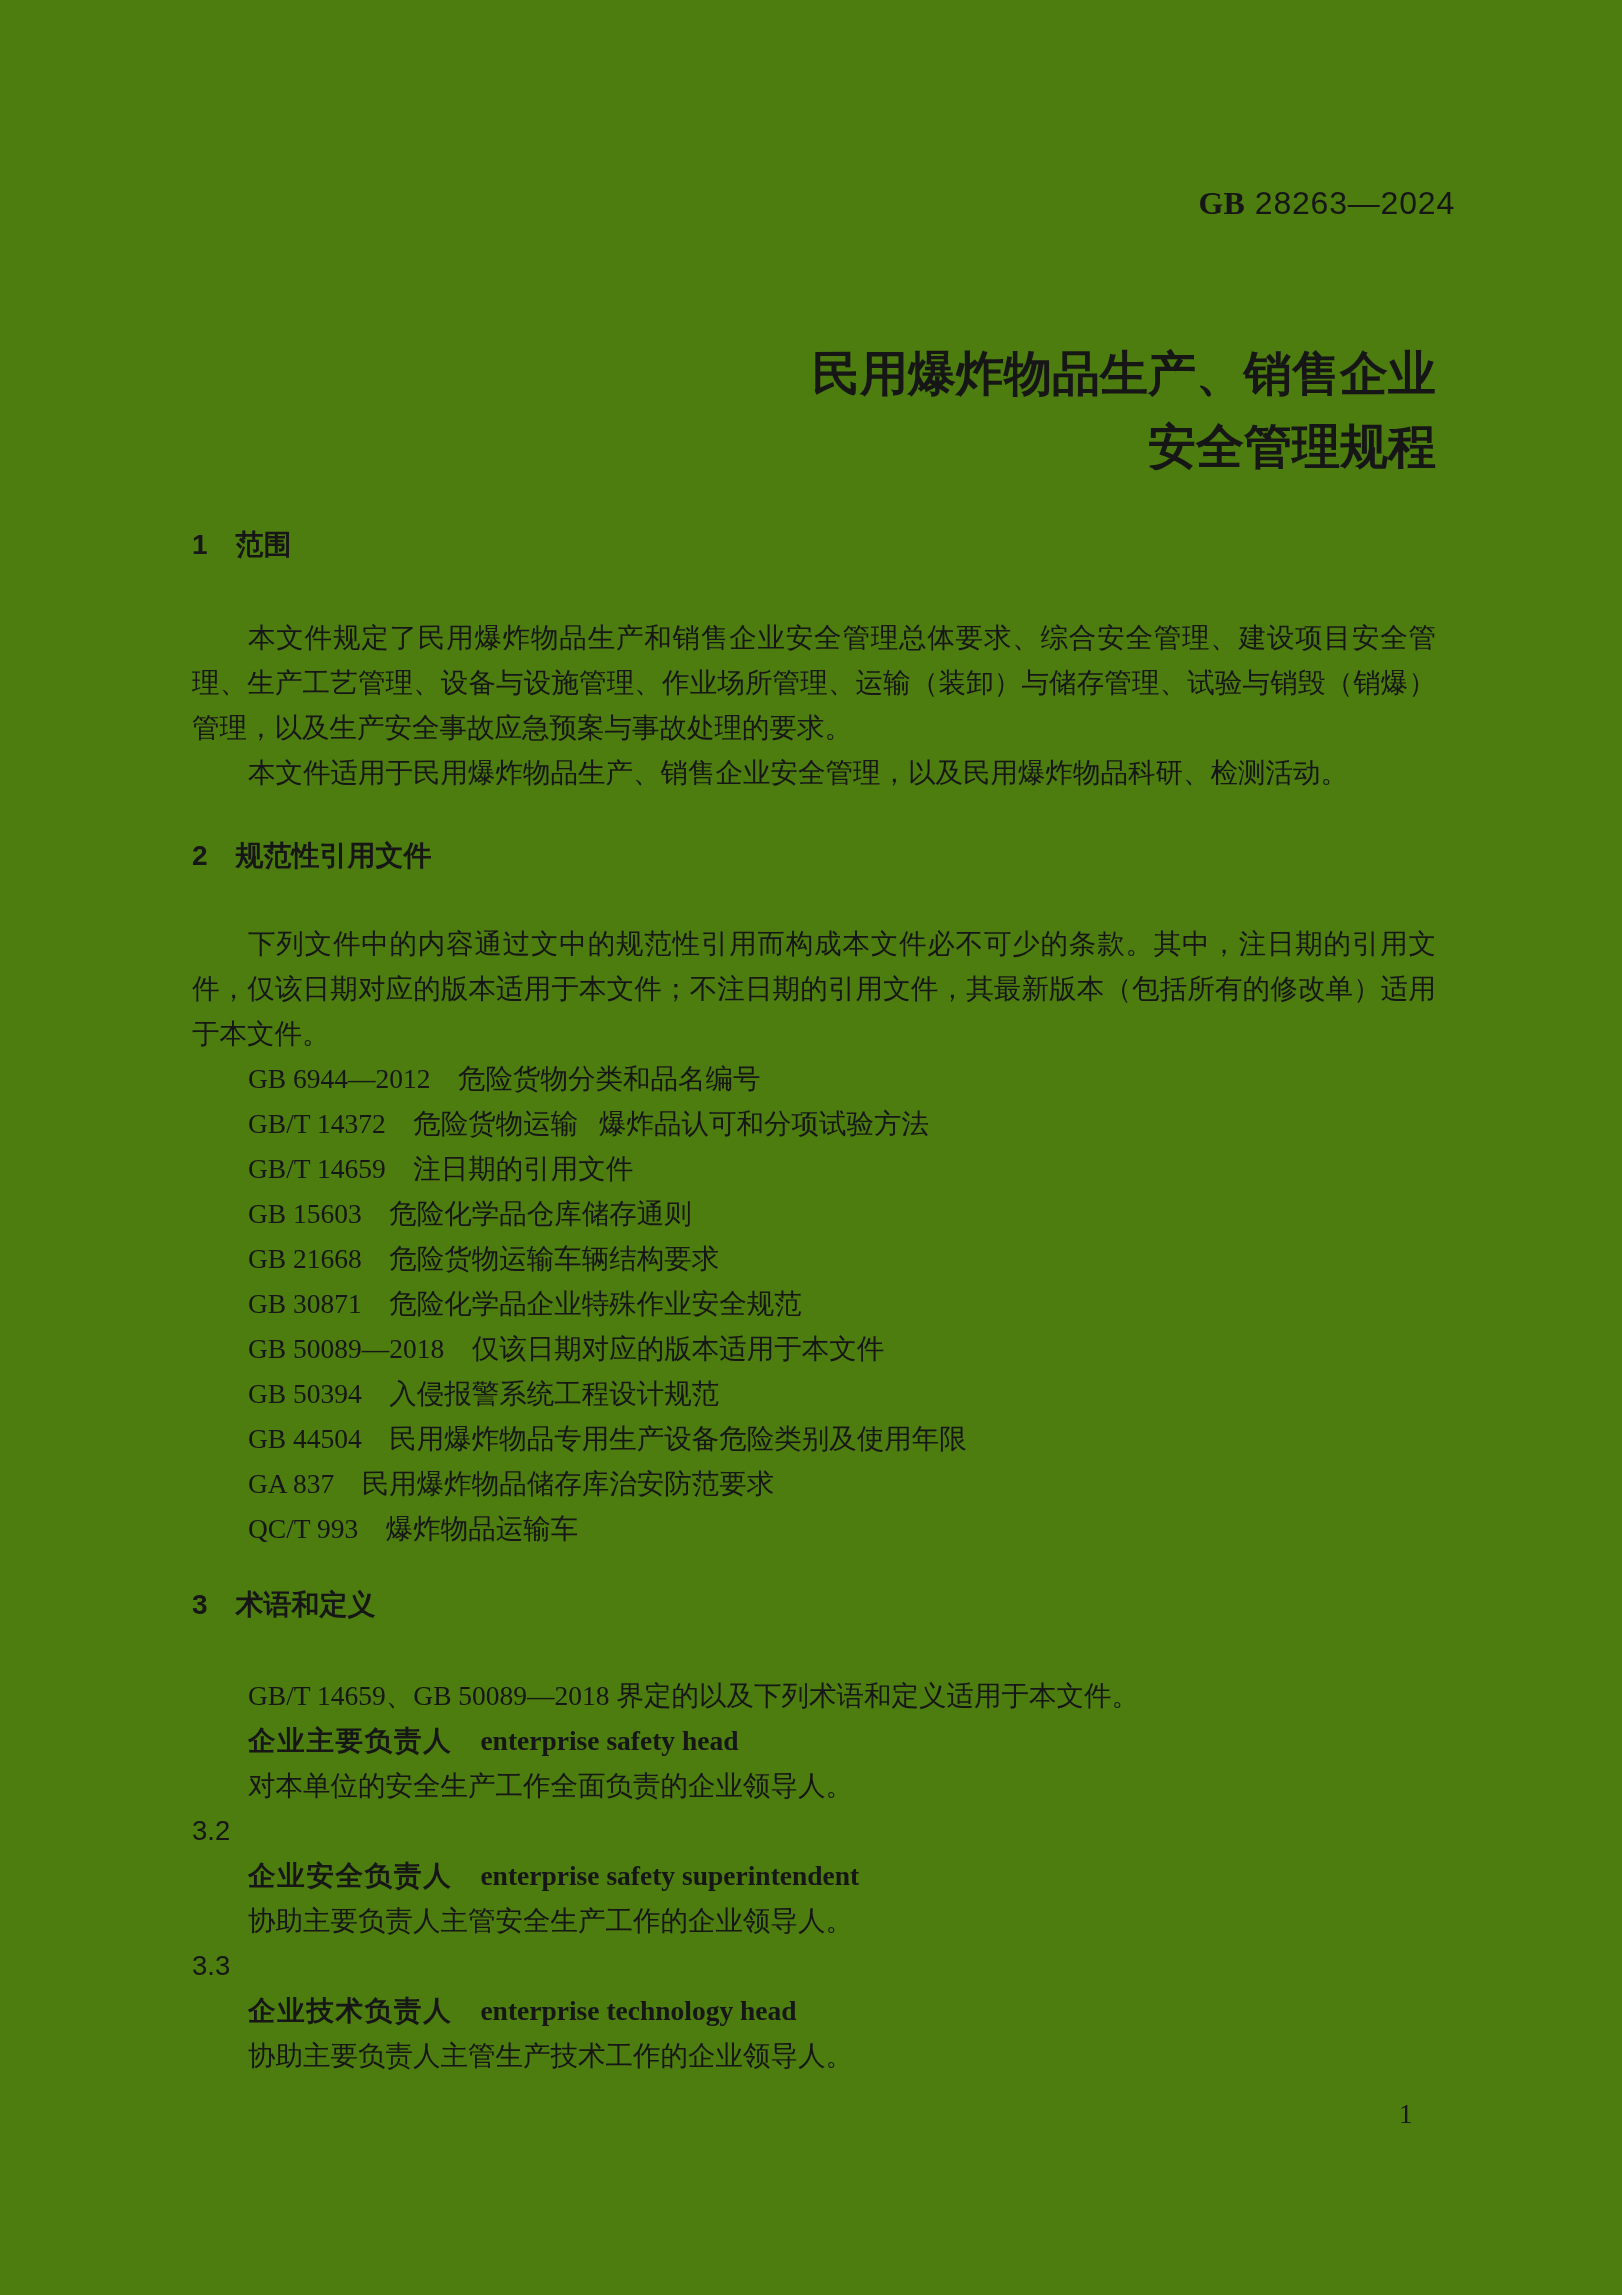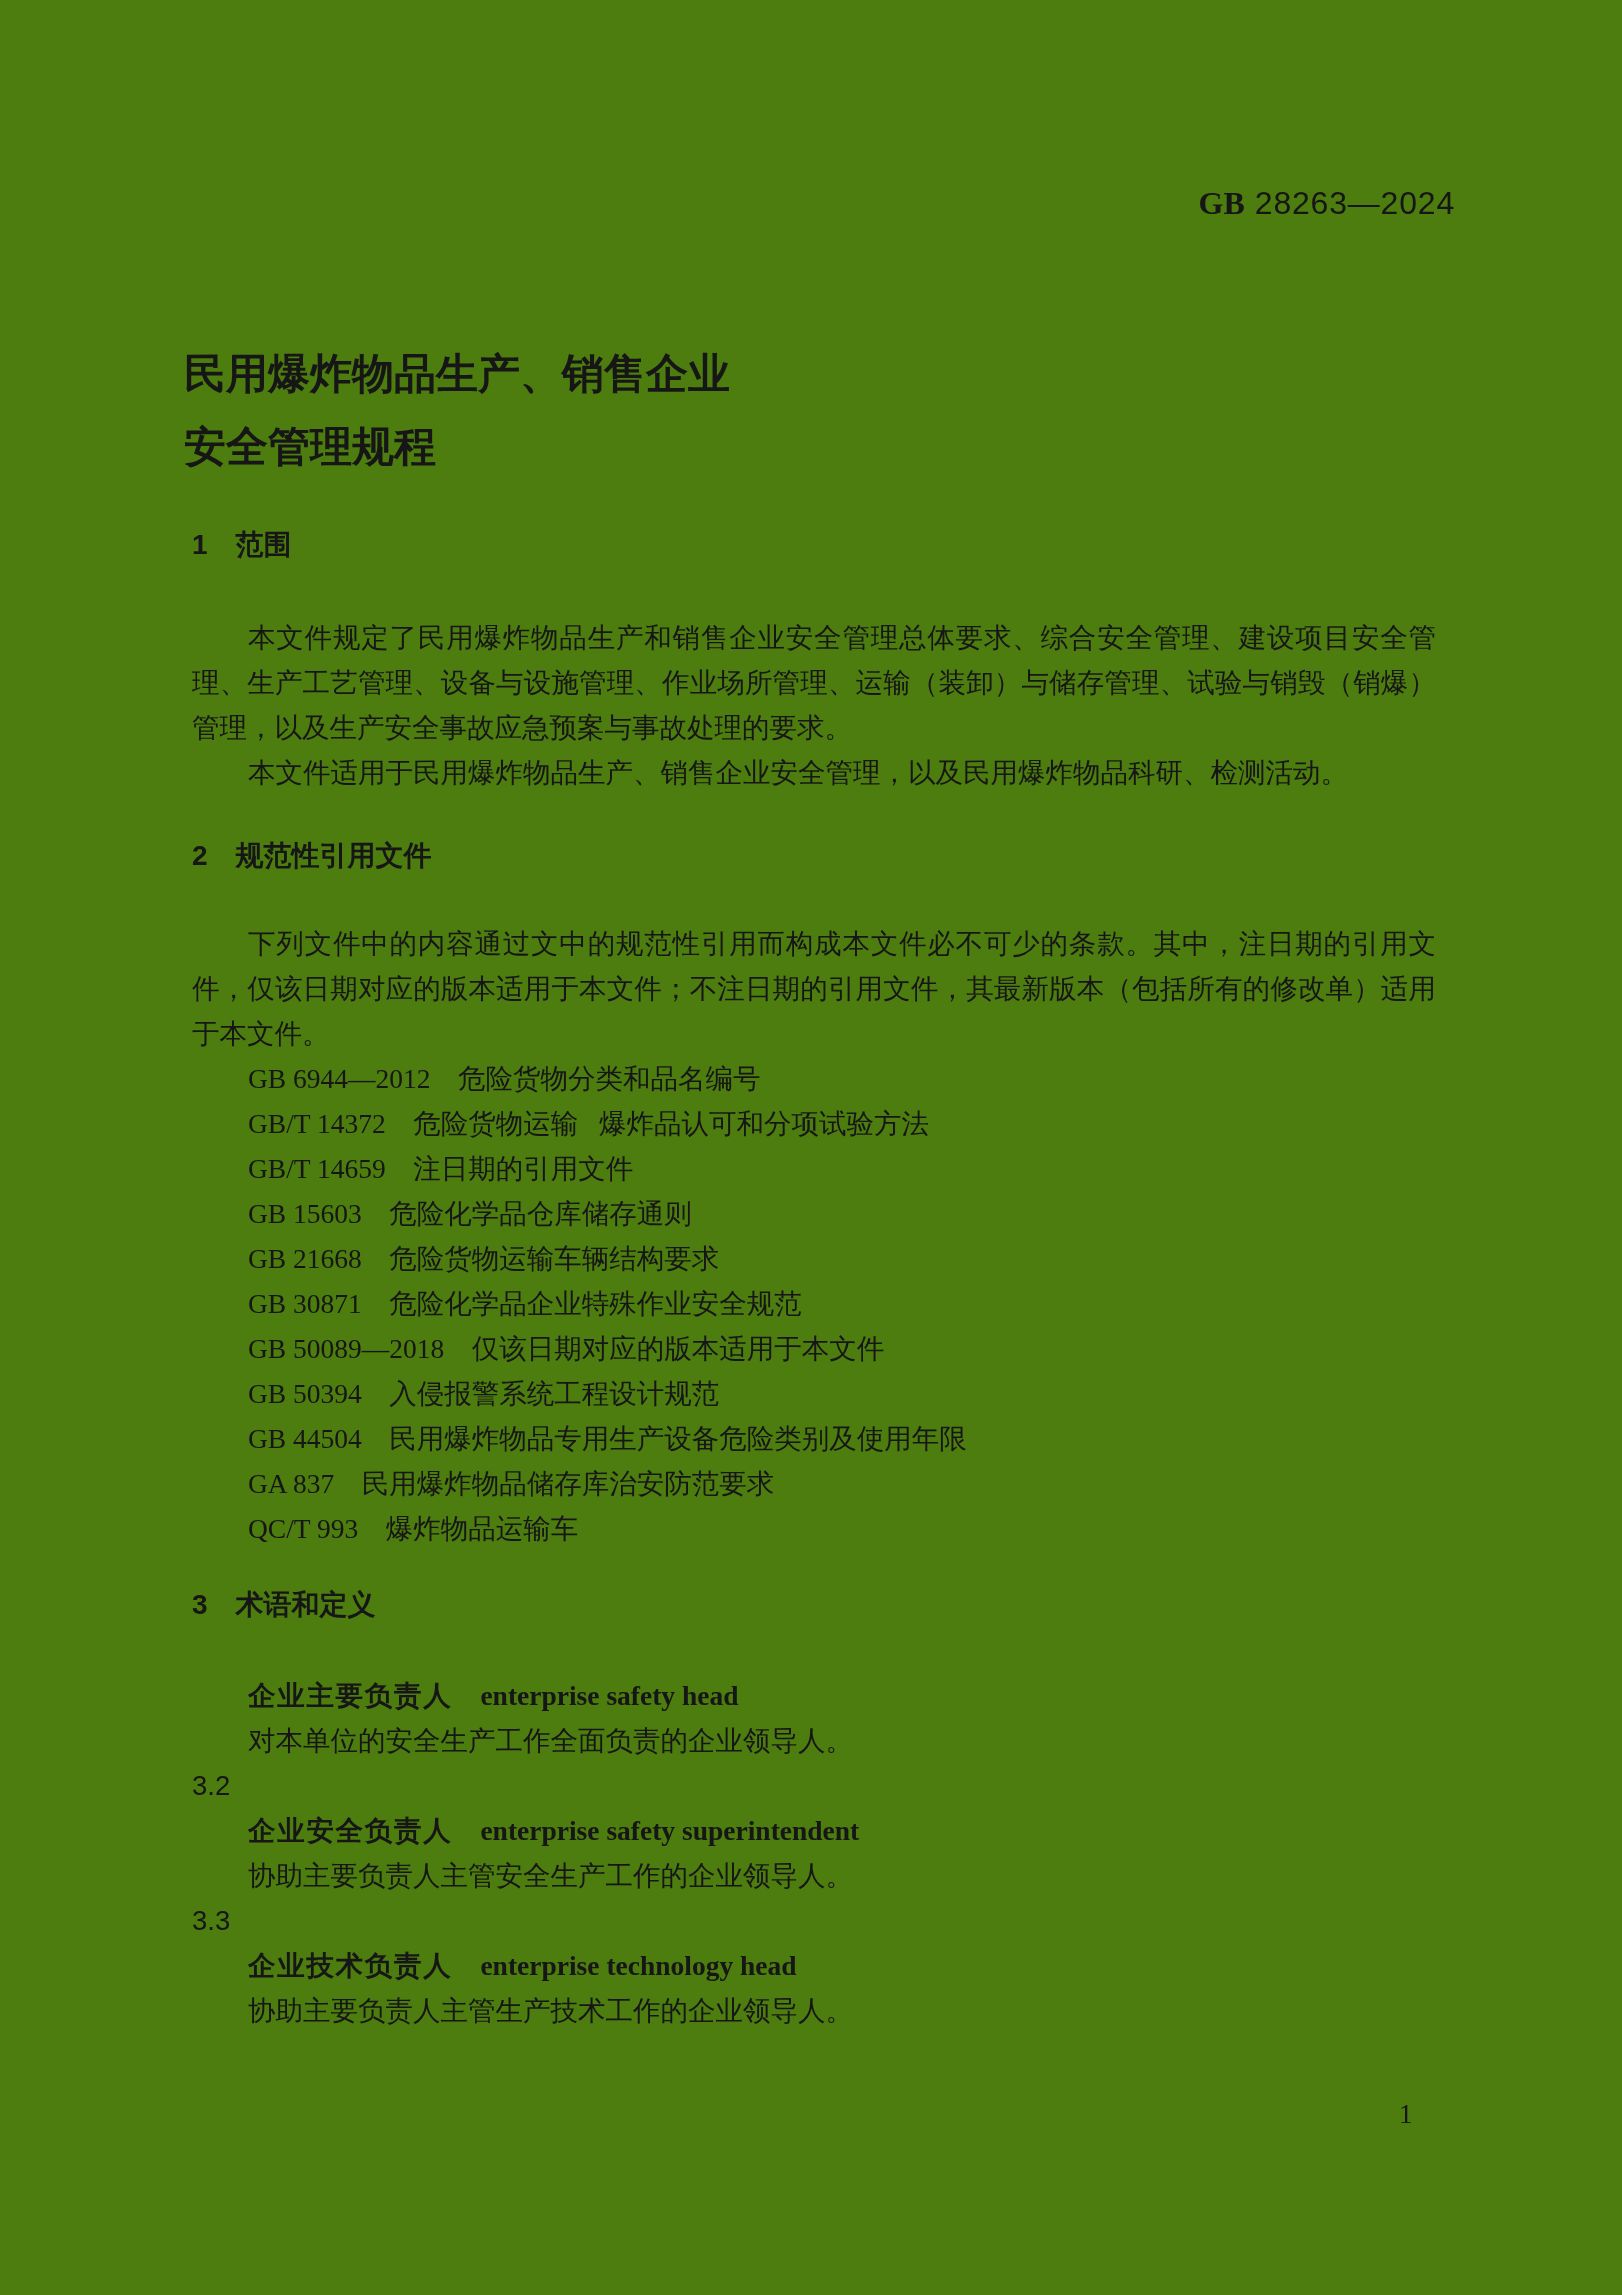--- a/index.html
+++ b/index.html
@@ -16,24 +16,24 @@
   
   .doc-code {
     position: absolute; top: 187px; right: 168px;
     font-size: 32px; line-height: 33px; white-space: nowrap;
   }
   .code-prefix { font-family: "Liberation Serif", serif; font-weight: 700; }
   .code-number { font-family: "Liberation Sans", sans-serif; font-weight: 400; margin-left: 10px; letter-spacing: 0.8px; }
 
   
   .doc-title {
-    position: absolute; top: 337px; left: 184px; width: 1244px;
-    text-align: left;
+    position: absolute; top: 337px; left: 192px; width: 1244px;
+    text-align: right;
     font-family: "Liberation Sans", sans-serif;
-    font-weight: 700; font-size: 42px; line-height: 73px;
+    font-weight: 700; font-size: 48px; line-height: 73px;
   }
   .title-line { display: block; }
 
   
   .sec-h {
     position: absolute; left: 192px;
     font-family: "Liberation Sans", sans-serif;
     font-weight: 700; font-size: 28px; line-height: 45px;
     white-space: nowrap;
   }
@@ -110,20 +110,21 @@
       <li><span class="ref-code">GA 837</span><span class="ref-title">民用爆炸物品储存库治安防范要求</span></li>
       <li><span class="ref-code">QC/T 993</span><span class="ref-title">爆炸物品运输车</span></li>
     </ul>
   </div>
 
   <div class="sec-h" style="top:1582px;">
     <span class="sec-num">3</span><span class="sec-title">术语和定义</span>
   </div>
 
   <div class="flow" style="top:1673px;">
+    <p class="para">GB/T 14659、GB 50089—2018 界定的以及下列术语和定义适用于本文件。</p>
 
     <p class="term-line"><span class="term-zh">企业主要负责人</span><span class="term-en">enterprise safety head</span></p>
     <p class="para term-def">对本单位的安全生产工作全面负责的企业领导人。</p>
 
     <p class="term-num">3.2</p>
     <p class="term-line"><span class="term-zh">企业安全负责人</span><span class="term-en">enterprise safety superintendent</span></p>
     <p class="para term-def">协助主要负责人主管安全生产工作的企业领导人。</p>
 
     <p class="term-num">3.3</p>
     <p class="term-line"><span class="term-zh">企业技术负责人</span><span class="term-en">enterprise technology head</span></p>

